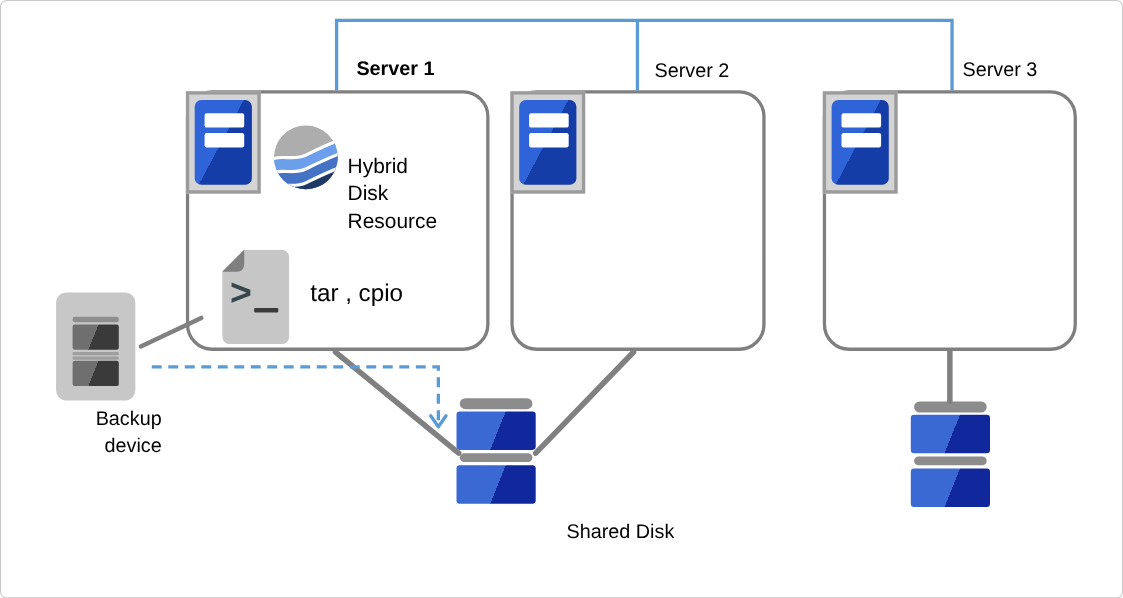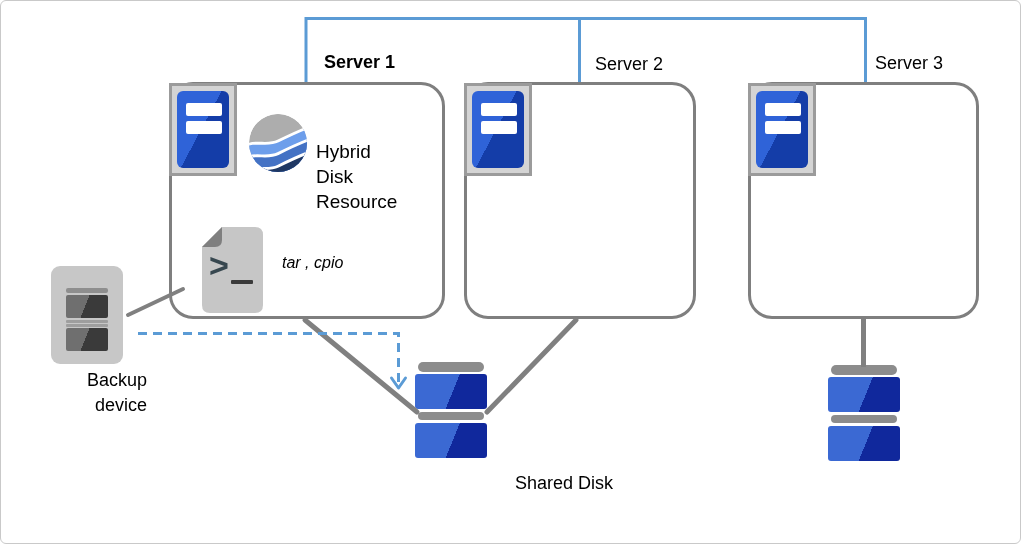--- a/index.html
+++ b/index.html
@@ -19,21 +19,21 @@
   
   .server-label{position:absolute;font-size:18px;z-index:3;white-space:nowrap;}
   .lbl-s1{left:323px;top:51px;font-weight:bold;}
   .lbl-s2{left:576px;top:53px;margin-left:18px;}
   .lbl-s3{left:874px;top:52px;}
   .caption{position:absolute;font-size:18px;line-height:25px;text-align:right;z-index:3;}
   .cap-backup{left:26px;top:367px;width:120px;}
   .cap-shared{left:292px;top:470px;width:320px;}
   .cap-disk3{left:733px;top:470px;width:260px;}
   .hybrid-text{position:absolute;left:315px;top:106px;font-size:19px;line-height:25px;z-index:3;margin-top:32px;}
-  .tar-text{position:absolute;left:281px;top:253px;font-size:16px;z-index:3;white-space:nowrap;font-style:italic;}
+  .tar-text{position:absolute;left:281px;top:253px;font-size:22px;z-index:3;white-space:nowrap;}
   
   .srv-icon{
     position:absolute;width:68px;height:93px;background:#d4d4d4;
     border:3px solid #9b9b9b;box-sizing:border-box;z-index:2;
   }
   .srv-1{left:168px;top:82px;}
   .srv-2{left:463px;top:82px;}
   .srv-3{left:747px;top:82px;}
   .srv-body{
     position:absolute;left:5px;top:5px;width:52px;height:77px;border-radius:6px;

